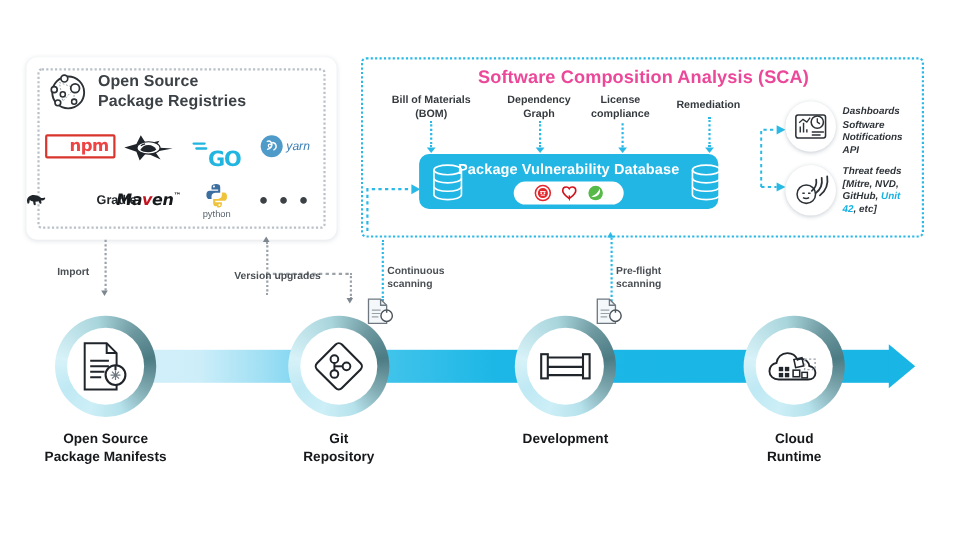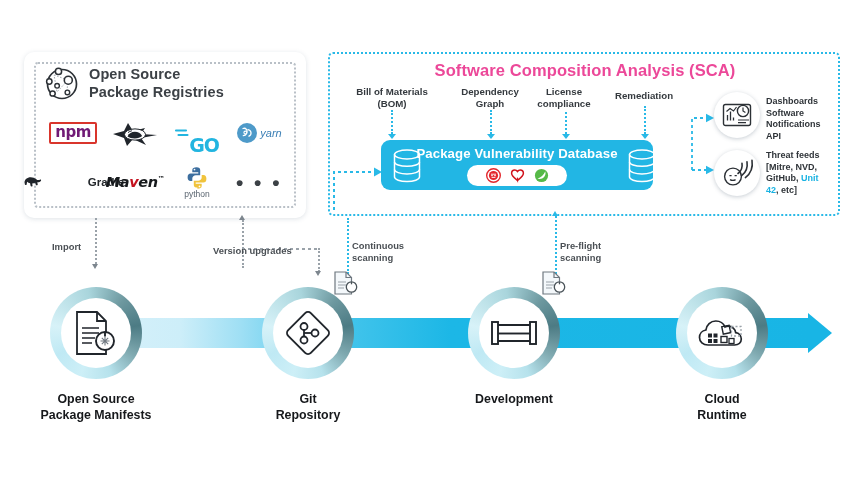--- a/index.html
+++ b/index.html
@@ -52,23 +52,23 @@
   #logo-row-1 { top: 117px; height: 32px; }
   #logo-row-2 { top: 165px; height: 34px; }
   .logo-cell {
     display: flex; align-items: center; justify-content: center;
     width: 58px; height: 34px;
   }
 
   
   .npm-box {
     border: 2.2px solid #d9352c; border-radius: 2px;
-    color: #701a75; font-weight: bold; font-size: 15px;
+    color: #ef4444; font-weight: bold; font-size: 15px;
     letter-spacing: -.5px;
-    padding: 0px 4px 1px 4px;
+    padding: 0px 4px 1px 20px;
     font-family: "DejaVu Sans", sans-serif;
     line-height: 1.08;
   }
   
   .nuget-wrap { position: relative; width: 48px; height: 24px; }
   
   .go-text {
     color: #22b5e0; font-weight: bold; font-size: 19px;
     letter-spacing: -1px; font-family: "DejaVu Sans", sans-serif; margin-top: 24px;
   }
@@ -162,20 +162,21 @@
     background: #ffffff; border-radius: 50%;
     box-shadow: 0 1px 4px rgba(70,90,110,.30);
     display: flex; align-items: center; justify-content: center;
   }
   #bubble-0 { left: 714px; top: 92px; }
   #bubble-1 { left: 714px; top: 150px; }
   .out-label {
     position: absolute; left: 766px; width: 74px;
     font-size: 9px; font-weight: bold; color: #2f3439;
     line-height: 1.30;
+    font-style: italic;
   }
   #out-label-0 { top: 96px; }
   #out-label-1 { top: 150px; }
   .cyan-word { color: #18b2e2; }
 
   
   #rail {
     left: 60px; top: 318px; width: 770px; height: 30px;
   }
   #rail-grad {

